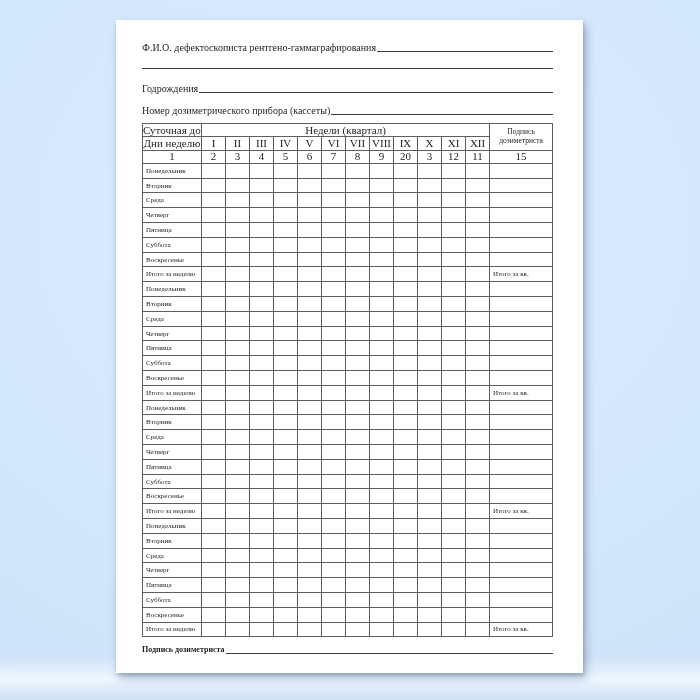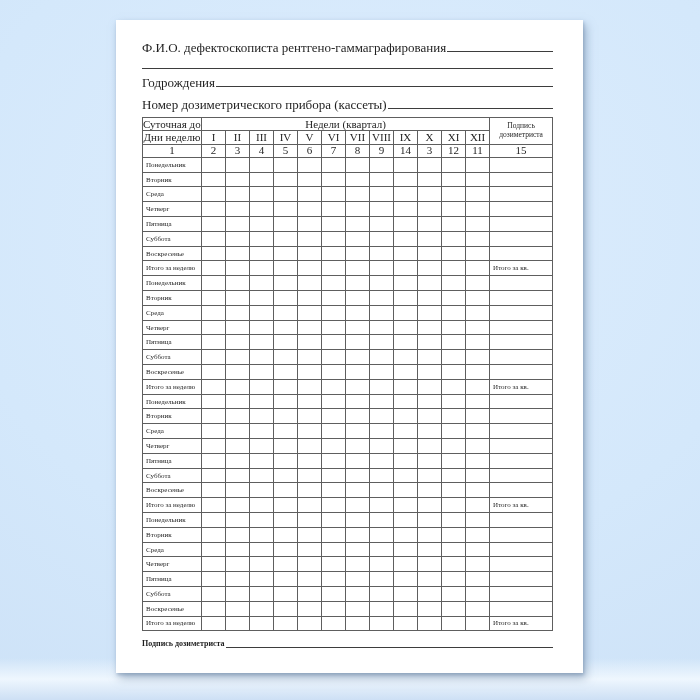--- a/index.html
+++ b/index.html
@@ -28,34 +28,34 @@
   .content {
     position: absolute;
     left: 26px;
     right: 30px;
     top: 0;
     color: #1f1f1f;
   }
   .field {
     display: flex;
     align-items: flex-end;
-    font-size: 13px;
+    font-size: 10px;
     line-height: 12px;
     white-space: nowrap;
   }
   .field .fill {
     flex: 1 1 auto;
     height: 0;
     border-bottom: 1px solid #3d3d3d;
     margin-bottom: 2px;
     margin-left: 1px;
   }
   .f1 { margin-top: 22px; }
   .rule2 { margin-top: 14px; height: 0; border-bottom: 1px solid #3d3d3d; }
-  .f3 { margin-top: 8px; }
+  .f3 { margin-top: 14px; }
   .f4 { margin-top: 3px; }
   .f5 { margin-top: 10px; }
 
   table {
     margin-top: 6px;
     width: 100%;
     border-collapse: collapse;
     table-layout: fixed;
   }
   th, td {
@@ -170,21 +170,21 @@
         <tr>
           <th>1</th>
           <th>2</th>
           <th>3</th>
           <th>4</th>
           <th>5</th>
           <th>6</th>
           <th>7</th>
           <th>8</th>
           <th>9</th>
-          <th>14</th>
+          <th>20</th>
           <th>3</th>
           <th>12</th>
           <th>11</th>
           <th>15</th>
         </tr>
       </thead>
       <tbody>
           <tr>
             <td class="lbl">Понедельник</td>
             <td class="dose"></td>

